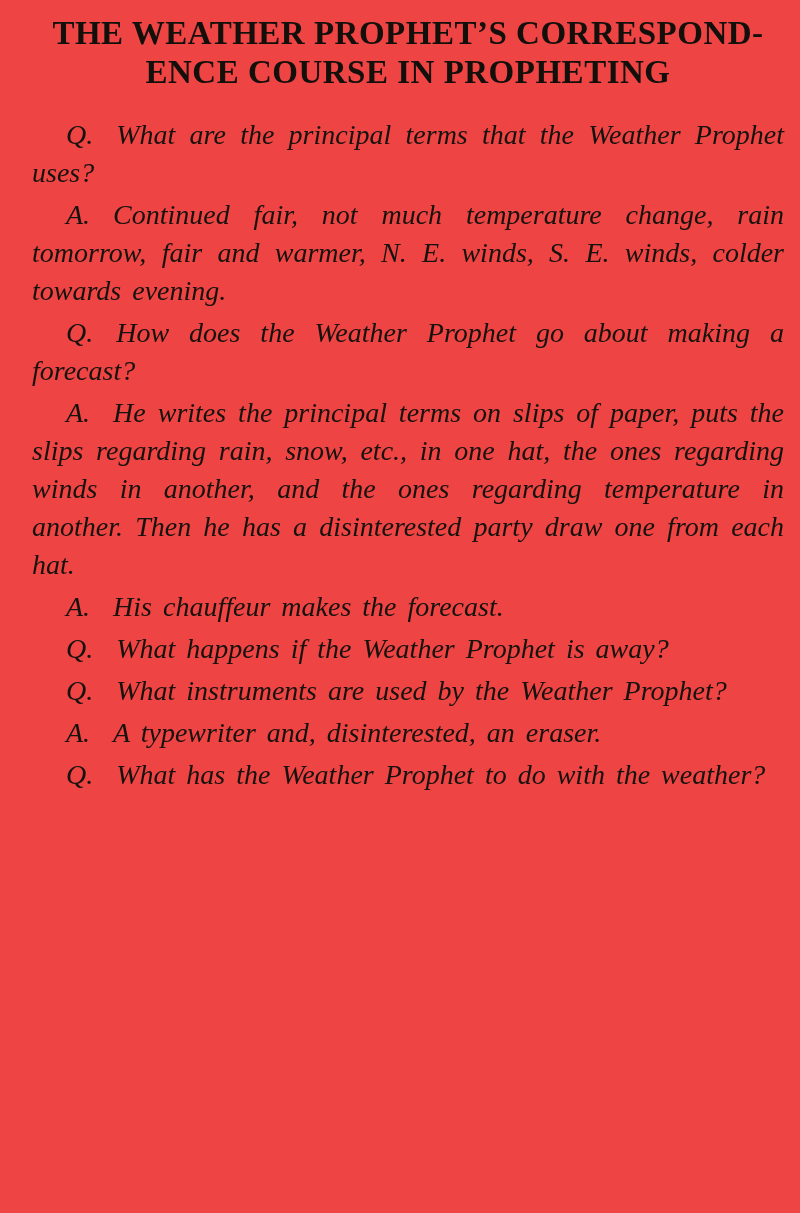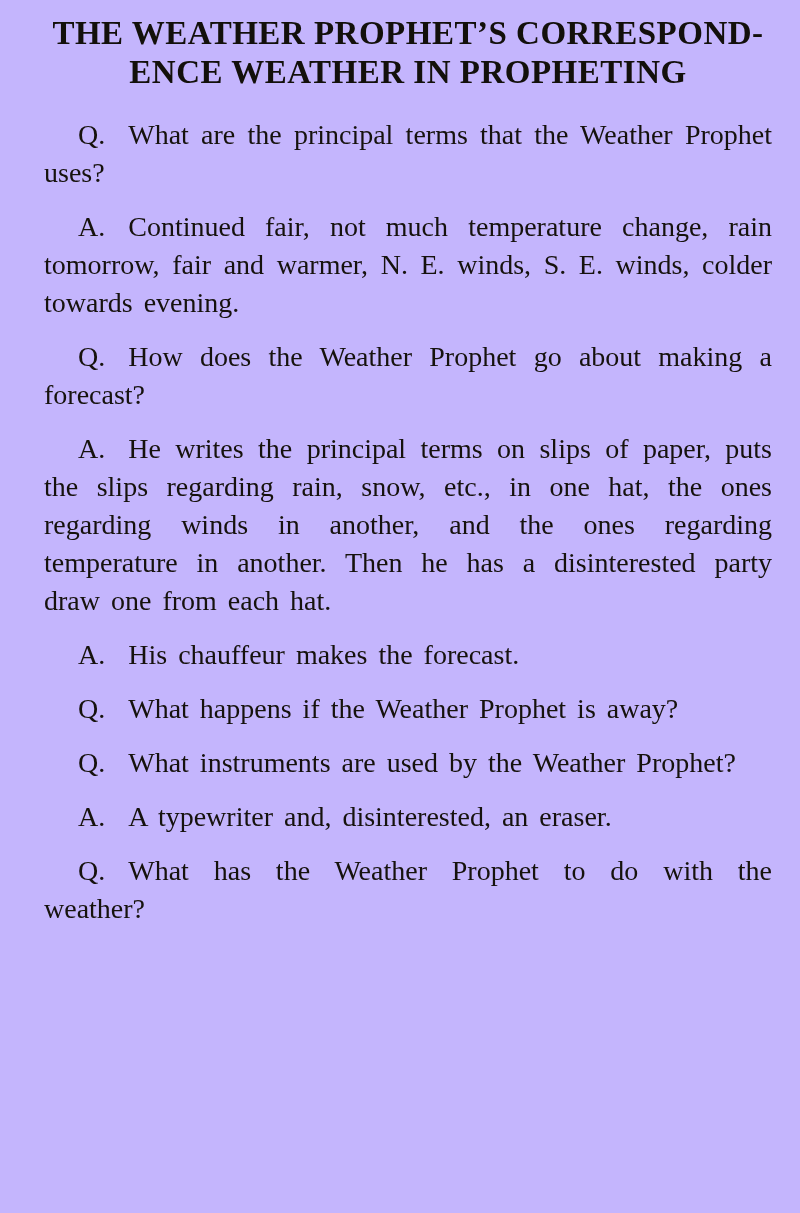--- a/index.html
+++ b/index.html
@@ -4,21 +4,21 @@
 <style>
   html, body {
     margin: 0;
     padding: 0;
     background: #ffffff;
   }
   .page {
     width: 800px;
     min-height: 1213px;
     box-sizing: border-box;
-    background: #c4b5fd;
+    background: #ef4444;
     color: #16120d;
     padding: 14px 12px 18px 28px;
     font-family: "Liberation Serif", "DejaVu Serif", serif;
     overflow: hidden;
   }
   .title {
     margin: 0 0 24px 0;
     font-size: 33px;
     line-height: 39px;
     font-weight: bold;
@@ -28,37 +28,38 @@
   }
   .title-line {
     display: block;
     white-space: nowrap;
   }
   .qa-body {
     font-size: 28px;
     line-height: 38px;
   }
   .qa {
-    margin: 16px;
+    margin: 4px;
     text-align: justify;
     text-indent: 34px;
     word-spacing: 4px;
+    font-style: italic;
   }
   .qa .speaker {
     margin-right: 23px;
   }
 </style>
 </head>
 <body>
 
 <div class="page">
 
   <h1 class="title">
     <span class="title-line">THE WEATHER PROPHET’S CORRESPOND-</span>
-    <span class="title-line">ENCE WEATHER IN PROPHETING</span>
+    <span class="title-line">ENCE COURSE IN PROPHETING</span>
   </h1>
 
   <div class="qa-body">
     <p class="qa"><span class="speaker">Q.</span><span class="qa-text">What are the principal terms that the Weather Prophet uses?</span></p>
     <p class="qa"><span class="speaker">A.</span><span class="qa-text">Continued fair, not much temperature change, rain tomorrow, fair and warmer, N. E. winds, S. E. winds, colder towards evening.</span></p>
     <p class="qa"><span class="speaker">Q.</span><span class="qa-text">How does the Weather Prophet go about making a forecast?</span></p>
     <p class="qa"><span class="speaker">A.</span><span class="qa-text">He writes the principal terms on slips of paper, puts the slips regarding rain, snow, etc., in one hat, the ones regarding winds in another, and the ones regarding temperature in another. Then he has a disinterested party draw one from each hat.</span></p>
     <p class="qa"><span class="speaker">A.</span><span class="qa-text">His chauffeur makes the forecast.</span></p>
     <p class="qa"><span class="speaker">Q.</span><span class="qa-text">What happens if the Weather Prophet is away?</span></p>
     <p class="qa"><span class="speaker">Q.</span><span class="qa-text">What instruments are used by the Weather Prophet?</span></p>

